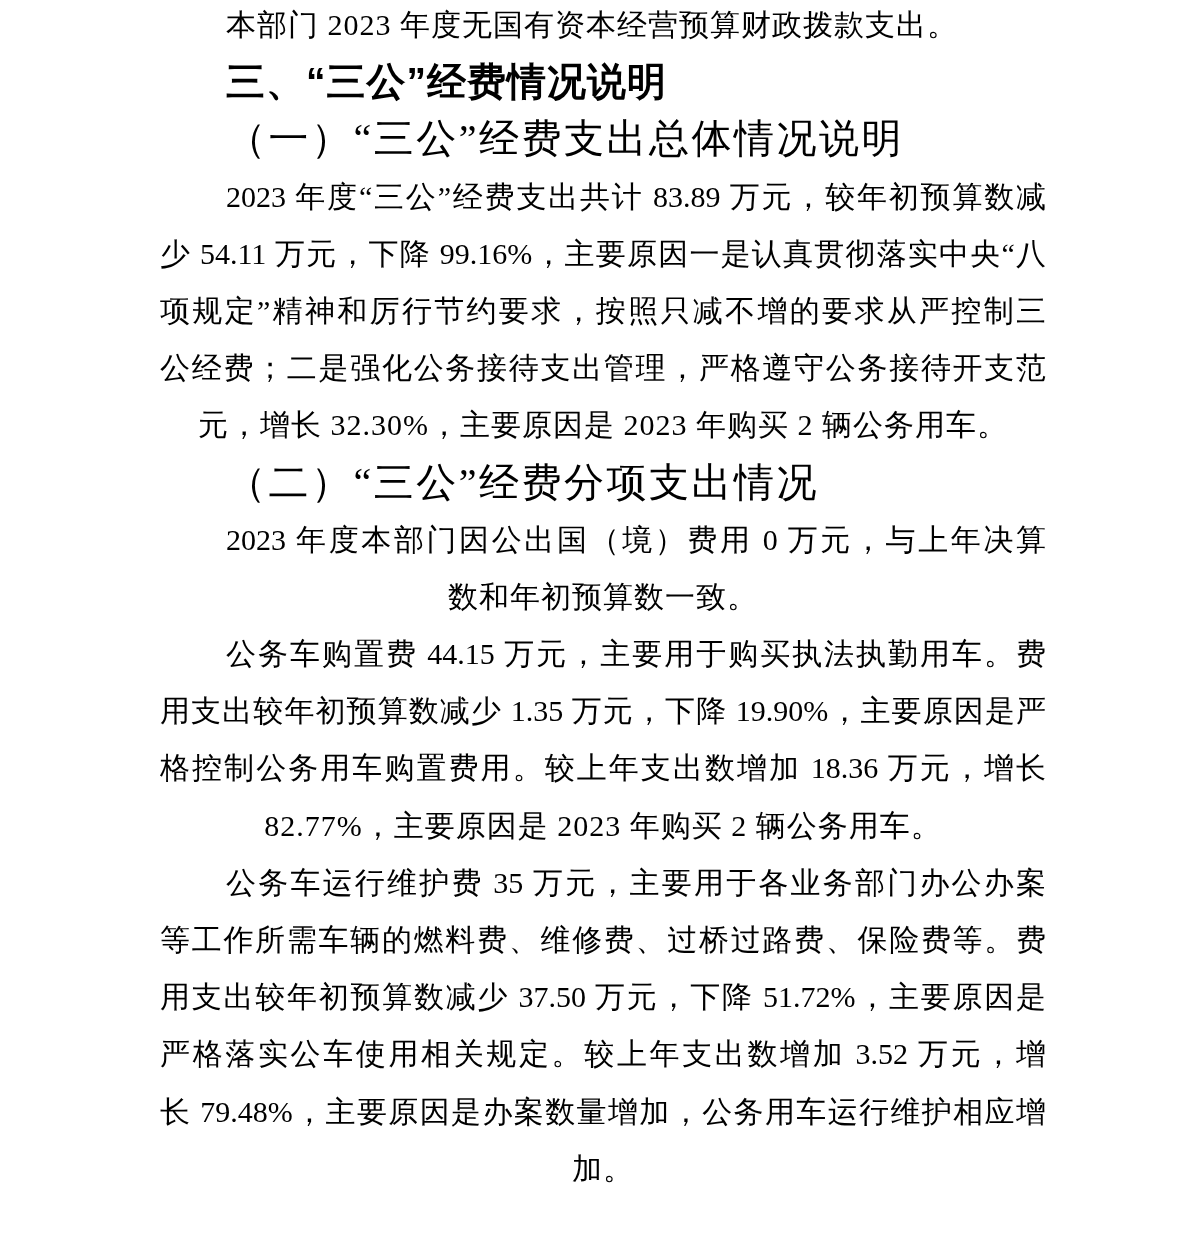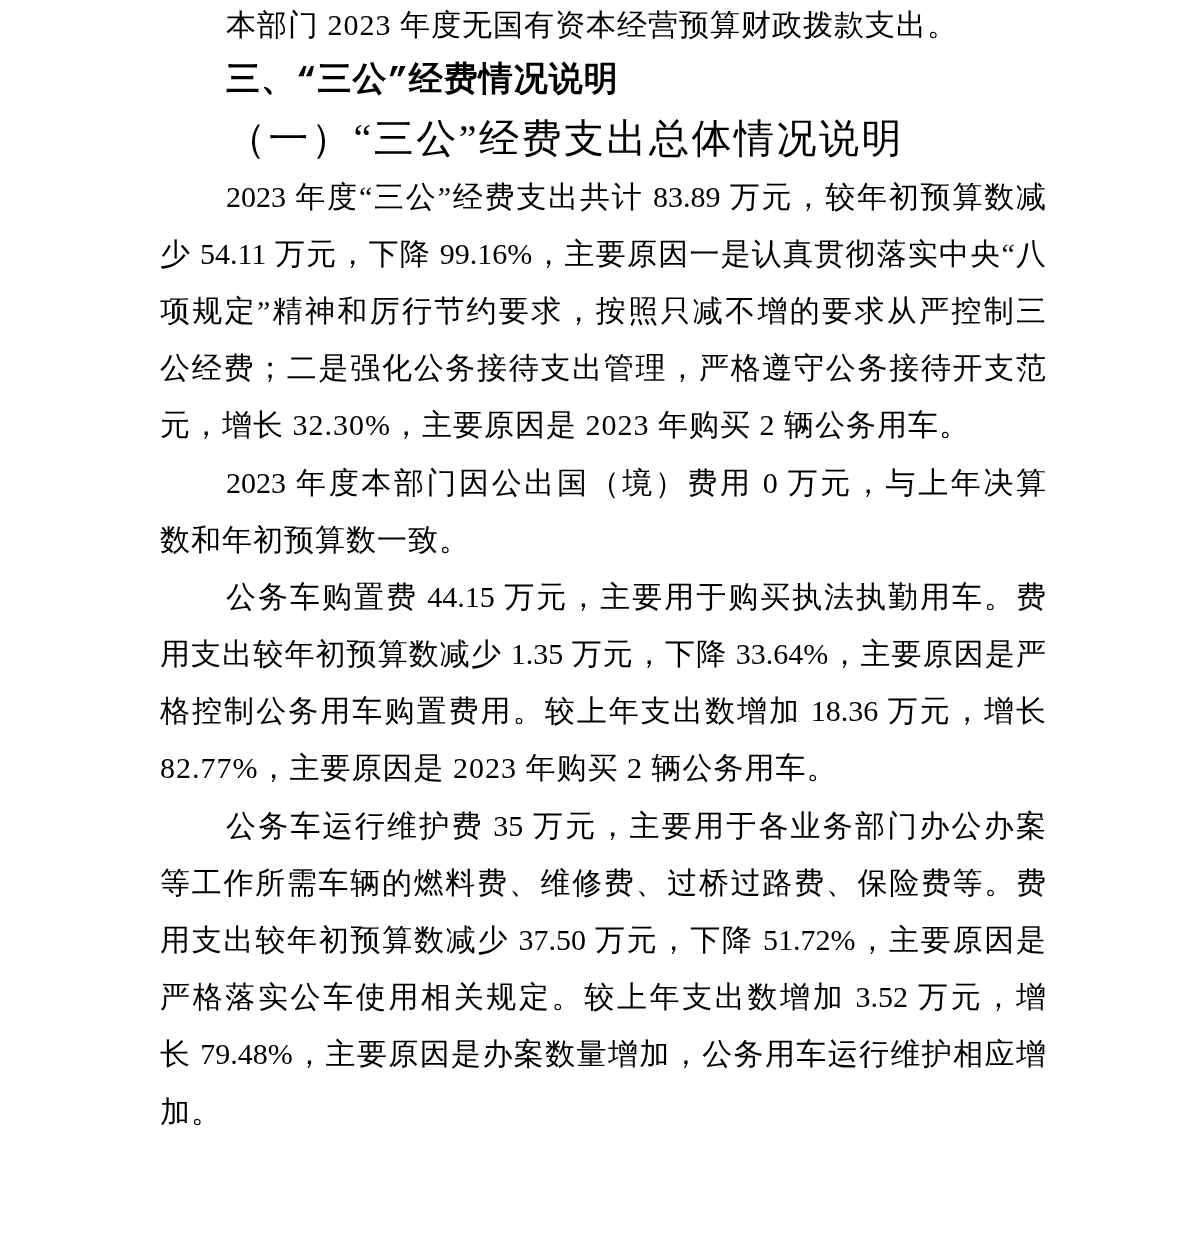--- a/index.html
+++ b/index.html
@@ -34,50 +34,51 @@
     text-align: justify;
     text-align-last: justify;
     text-justify: inter-character;
     overflow: hidden;
   }
   
   .line.first, .line.single, .line.heading, .line.subheading {
     text-indent: 66px;
   }
   
-  .line.last { text-align: left; }
+  .line.last { text-align: center; }
   
   .line.heading {
-    font-family: Liberation Mono, monospace;
+    font-family: Liberation Sans, sans-serif;
     font-weight: 700;
-    font-size: 34px;
+    font-size: 39px;
     letter-spacing: 1px;
   }
   
   .line.subheading {
     font-size: 40px;
     letter-spacing: 2.5px;
   }
 </style>
 </head>
 <body>
 
 <div class="doc">
   <div class="line single">本部门 2023 年度无国有资本经营预算财政拨款支出。</div>
   <div class="line heading">三、“三公”经费情况说明</div>
   <div class="line subheading">（一）“三公”经费支出总体情况说明</div>
   <div class="line first">2023 年度“三公”经费支出共计 83.89 万元，较年初预算数减</div>
   <div class="line mid">少 54.11 万元，下降 99.16%，主要原因一是认真贯彻落实中央“八</div>
   <div class="line mid">项规定”精神和厉行节约要求，按照只减不增的要求从严控制三</div>
   <div class="line mid">公经费；二是强化公务接待支出管理，严格遵守公务接待开支范</div>
   <div class="line last">元，增长 32.30%，主要原因是 2023 年购买 2 辆公务用车。</div>
+  <div class="line subheading">（二）“三公”经费分项支出情况</div>
   <div class="line first">2023 年度本部门因公出国（境）费用 0 万元，与上年决算</div>
   <div class="line last">数和年初预算数一致。</div>
   <div class="line first">公务车购置费 44.15 万元，主要用于购买执法执勤用车。费</div>
-  <div class="line mid">用支出较年初预算数减少 1.35 万元，下降 33.64%，主要原因是严</div>
+  <div class="line mid">用支出较年初预算数减少 1.35 万元，下降 19.90%，主要原因是严</div>
   <div class="line mid">格控制公务用车购置费用。较上年支出数增加 18.36 万元，增长</div>
   <div class="line last">82.77%，主要原因是 2023 年购买 2 辆公务用车。</div>
   <div class="line first">公务车运行维护费 35 万元，主要用于各业务部门办公办案</div>
   <div class="line mid">等工作所需车辆的燃料费、维修费、过桥过路费、保险费等。费</div>
   <div class="line mid">用支出较年初预算数减少 37.50 万元，下降 51.72%，主要原因是</div>
   <div class="line mid">严格落实公车使用相关规定。较上年支出数增加 3.52 万元，增</div>
   <div class="line mid">长 79.48%，主要原因是办案数量增加，公务用车运行维护相应增</div>
   <div class="line last">加。</div>
 </div>
 

